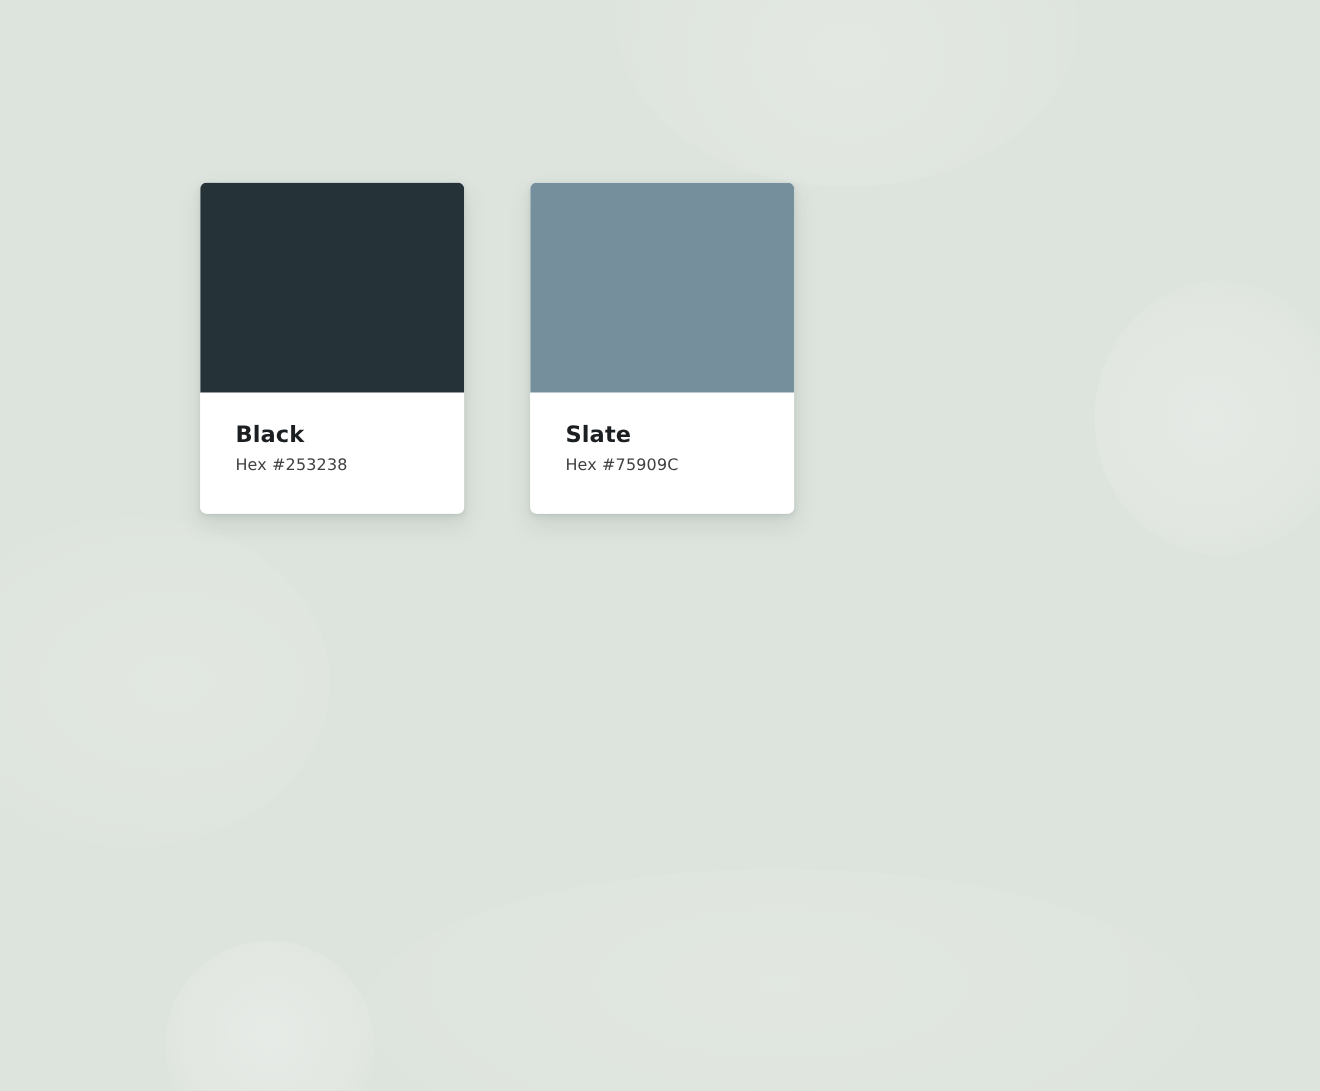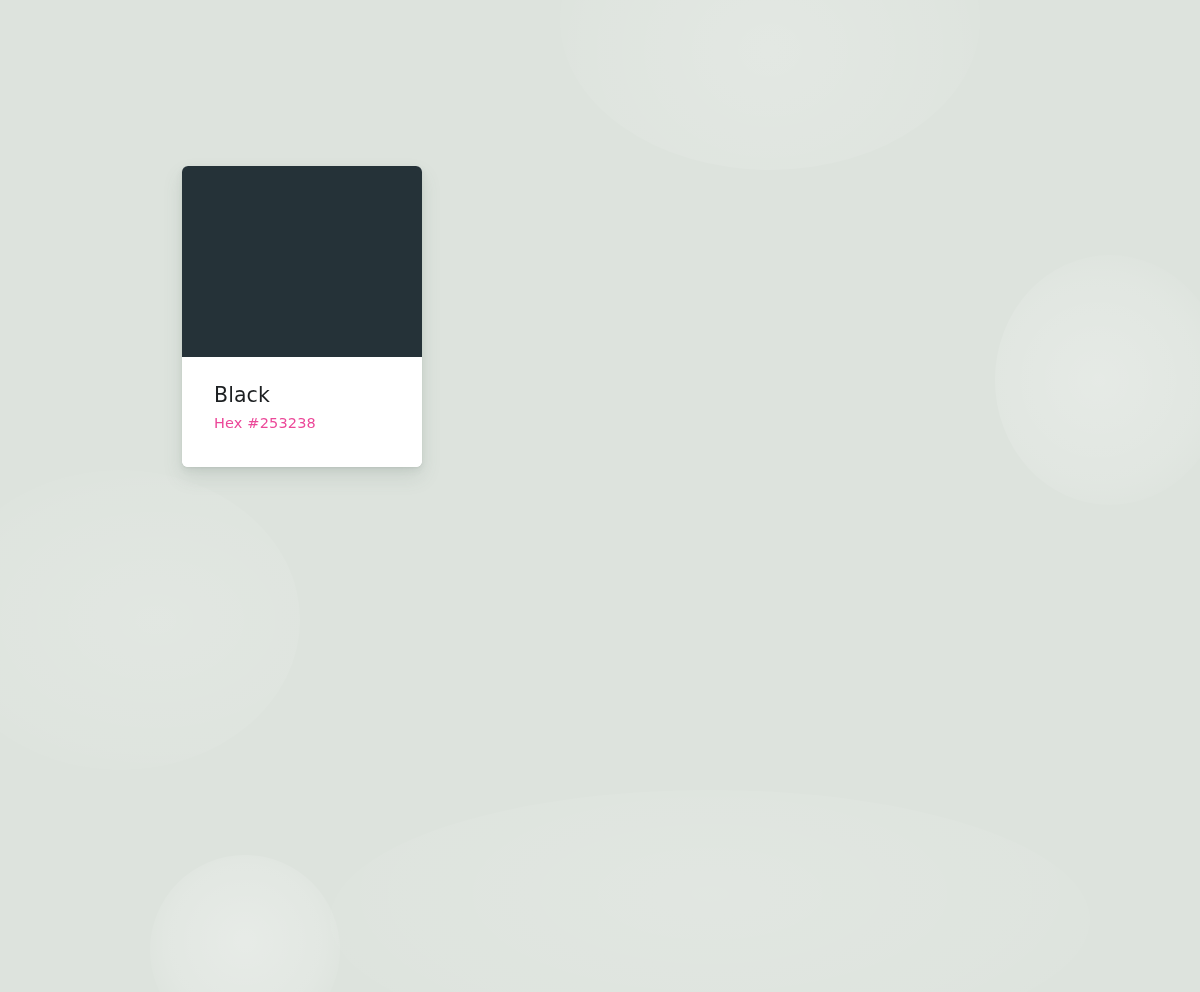--- a/index.html
+++ b/index.html
@@ -120,32 +120,32 @@
   }
 
   .swatch-info {
     flex: 1 1 auto;
     background: #ffffff;
     padding: 27px 0 0 32px;
   }
 
   .swatch-name {
     font-size: 20.5px;
-    font-weight: normal;
+    font-weight: bold;
     color: #1c1f21;
     letter-spacing: 0.1px;
     line-height: 1.1;
     white-space: nowrap;
   }
 
   .swatch-hex {
     margin-top: 8px;
     font-size: 14.5px;
     font-weight: normal;
-    color: #ec4899;
+    color: #404040;
     letter-spacing: 0.15px;
     line-height: 1.2;
     white-space: nowrap;
   }
 </style>
 </head>
 <body style="background-color: rgb(221, 227, 221);">
 
 <div id="palette-canvas">
 
@@ -159,18 +159,25 @@
 
     <div class="swatch-card">
       <div class="swatch-color" style="background-color: rgb(37, 50, 56);"></div>
       <div class="swatch-info">
         <div class="swatch-name">Black</div>
         <div class="swatch-hex">Hex #253238</div>
       </div>
     </div>
 
 
+    <div class="swatch-card">
+      <div class="swatch-color" style="background-color: rgb(117, 144, 156);"></div>
+      <div class="swatch-info">
+        <div class="swatch-name">Slate</div>
+        <div class="swatch-hex">Hex #75909C</div>
+      </div>
+    </div>
 
 
 
 
   </div>
 </div>
 
 </body></html>

